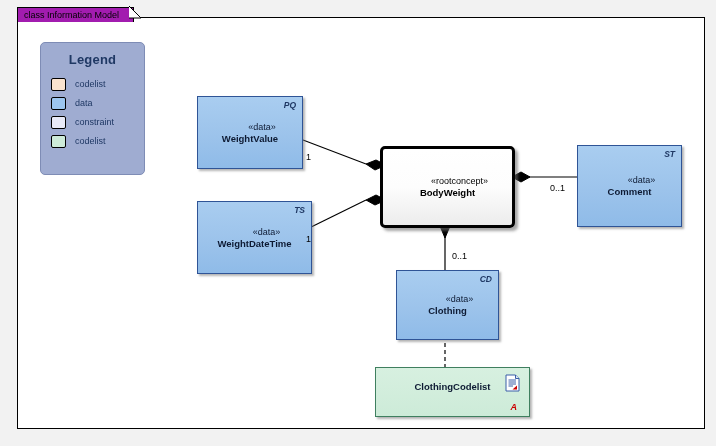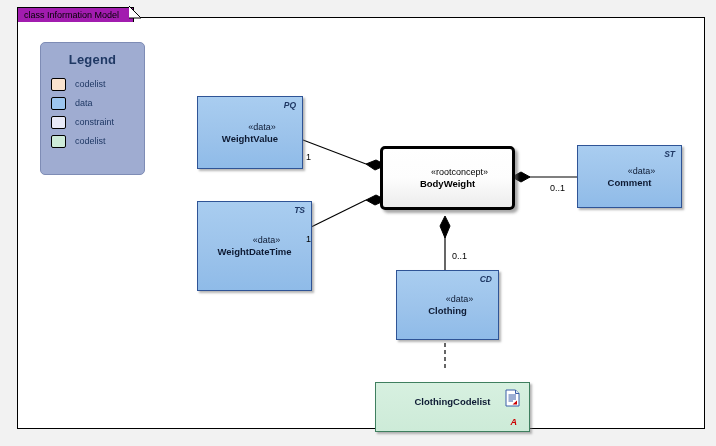--- a/index.html
+++ b/index.html
@@ -250,52 +250,52 @@
   </div>
 
   <div class="node" style="left:197px; top:96px; width:106px; height:73px;">
     <span class="corner-tag">PQ</span>
     <div class="node-body">
       <div class="stereo">«data»</div>
       <div class="nname">WeightValue</div>
     </div>
   </div>
 
-  <div class="node" style="left:197px; top:201px; width:115px; height:90px;">
+  <div class="node" style="left:197px; top:201px; width:115px; height:73px;">
     <span class="corner-tag">TS</span>
     <div class="node-body">
       <div class="stereo">«data»</div>
       <div class="nname">WeightDateTime</div>
     </div>
   </div>
 
-  <div class="node root" style="left:380px; top:146px; width:135px; height:64px;">
+  <div class="node root" style="left:380px; top:146px; width:135px; height:82px;">
     <div class="node-body">
       <div class="stereo">«rootconcept»</div>
       <div class="nname">BodyWeight</div>
     </div>
   </div>
 
-  <div class="node" style="left:577px; top:145px; width:105px; height:63px;">
+  <div class="node" style="left:577px; top:145px; width:105px; height:82px;">
     <span class="corner-tag">ST</span>
     <div class="node-body">
       <div class="stereo">«data»</div>
       <div class="nname">Comment</div>
     </div>
   </div>
 
   <div class="node" style="left:396px; top:270px; width:103px; height:70px;">
     <span class="corner-tag">CD</span>
     <div class="node-body">
       <div class="stereo">«data»</div>
       <div class="nname">Clothing</div>
     </div>
   </div>
 
-  <div class="node codelist" style="left:375px; top:382px; width:155px; height:50px;">
+  <div class="node codelist" style="left:375px; top:367px; width:155px; height:50px;">
     <div class="node-body" style="top:38%;">
       <div class="nname">ClothingCodelist</div>
     </div>
     <svg class="doc-icon" viewBox="0 0 15 18">
       <polygon points="1,1 10.5,1 14,4.5 14,17 1,17" fill="#ffffff" stroke="#3b5fa8" stroke-width="1"></polygon>
       <polyline points="10.5,1 10.5,4.5 14,4.5" fill="#dce6f5" stroke="#3b5fa8" stroke-width="1"></polyline>
       <line x1="3.5" y1="6" x2="11" y2="6" stroke="#3b5fa8" stroke-width="1"></line>
       <line x1="3.5" y1="8" x2="11" y2="8" stroke="#3b5fa8" stroke-width="1"></line>
       <line x1="3.5" y1="10" x2="11" y2="10" stroke="#3b5fa8" stroke-width="1"></line>
       <line x1="3.5" y1="12" x2="8" y2="12" stroke="#3b5fa8" stroke-width="1"></line>

